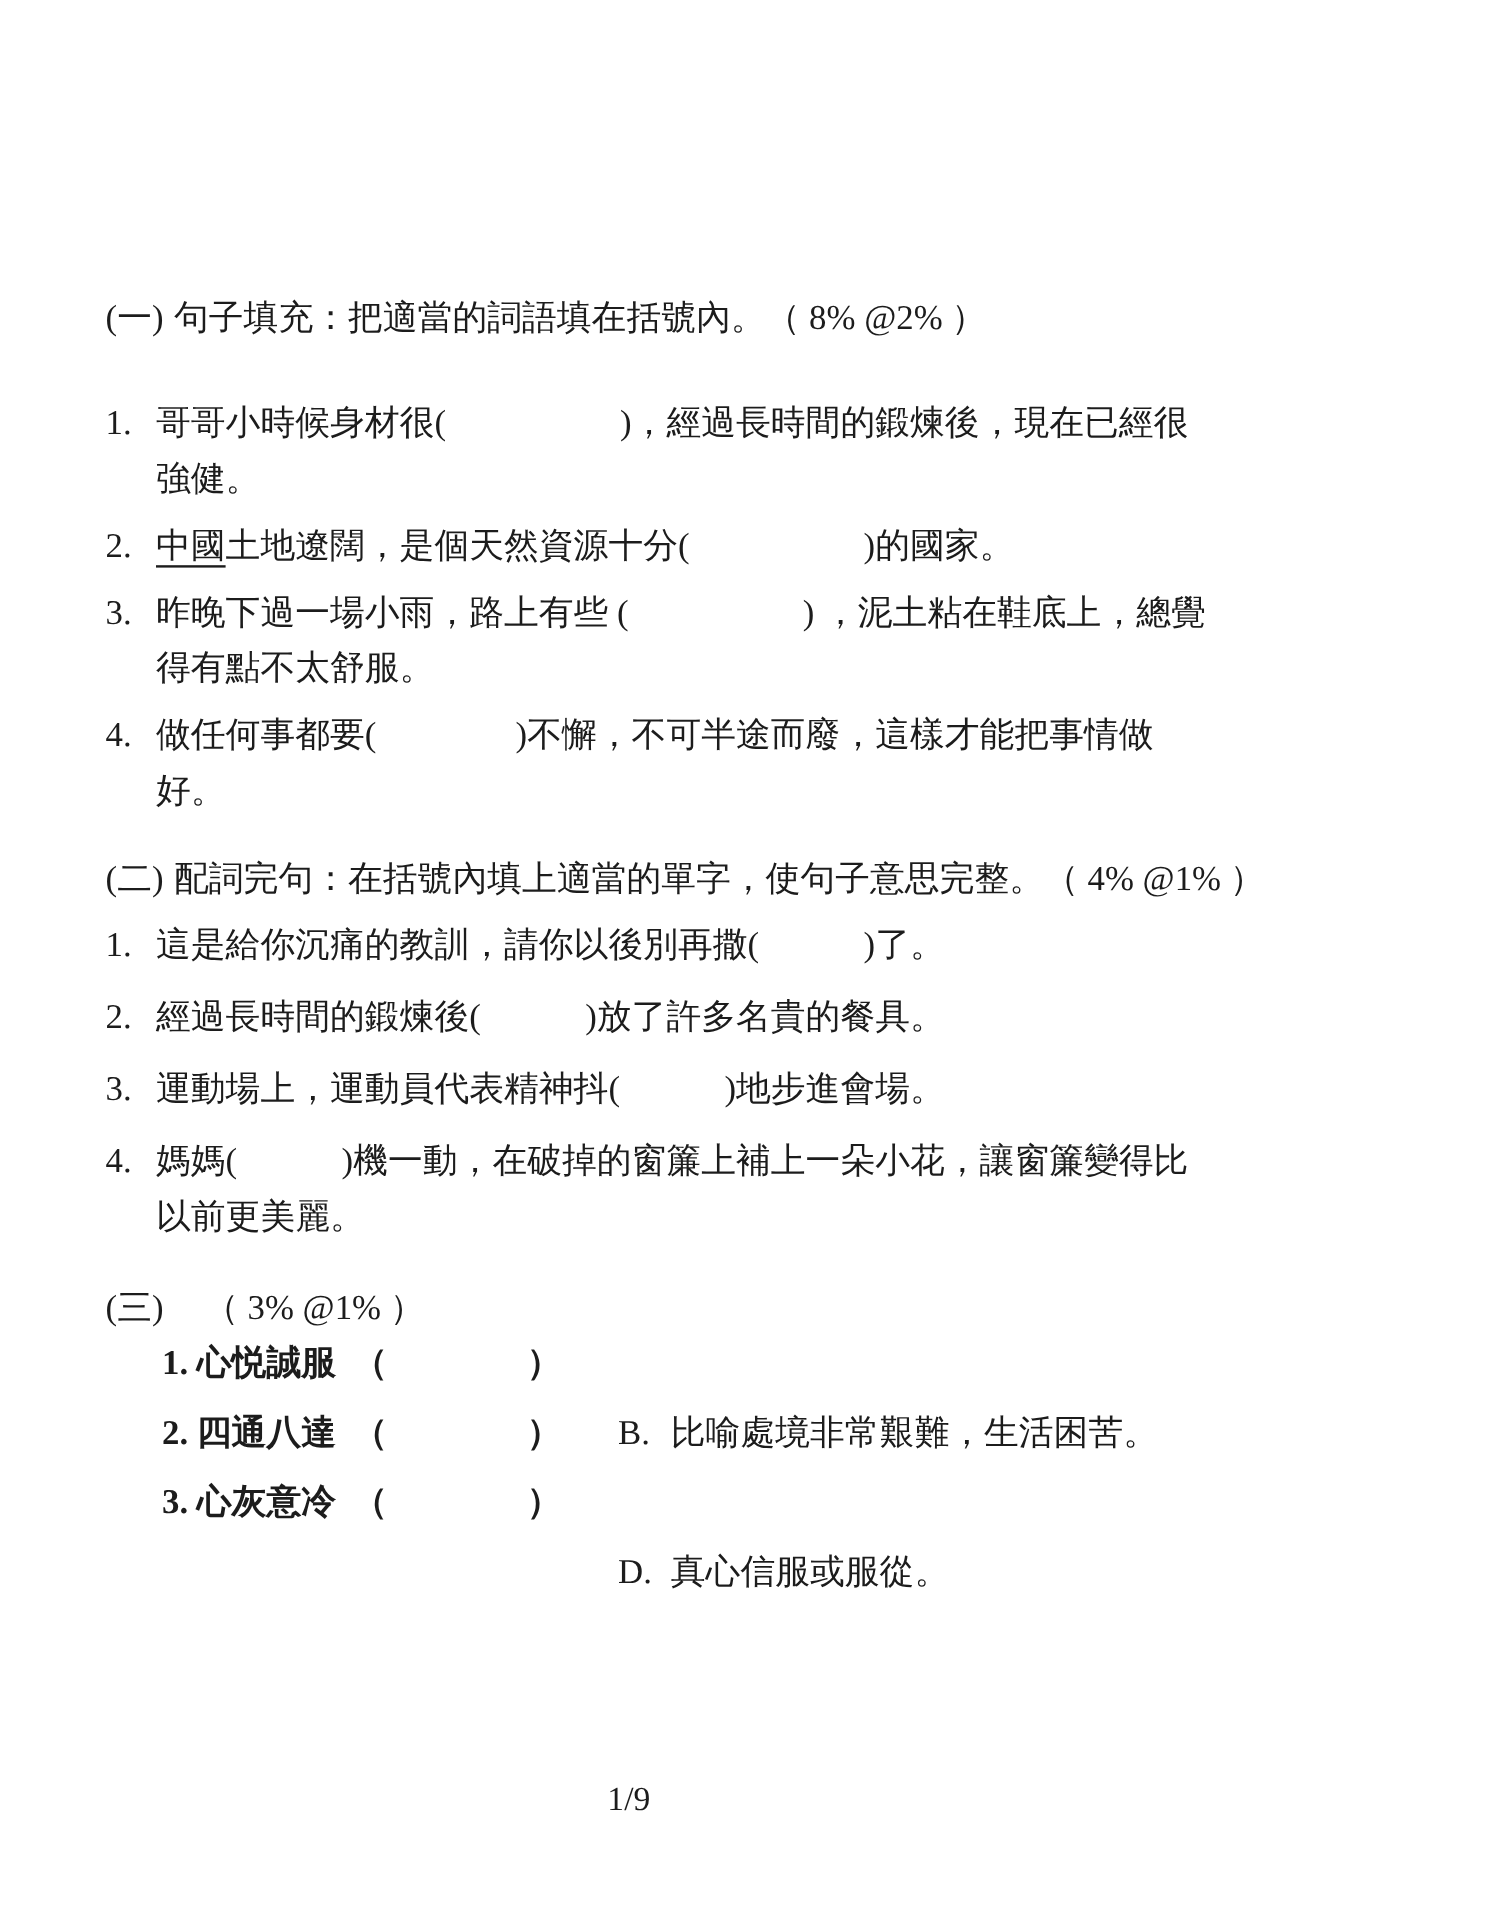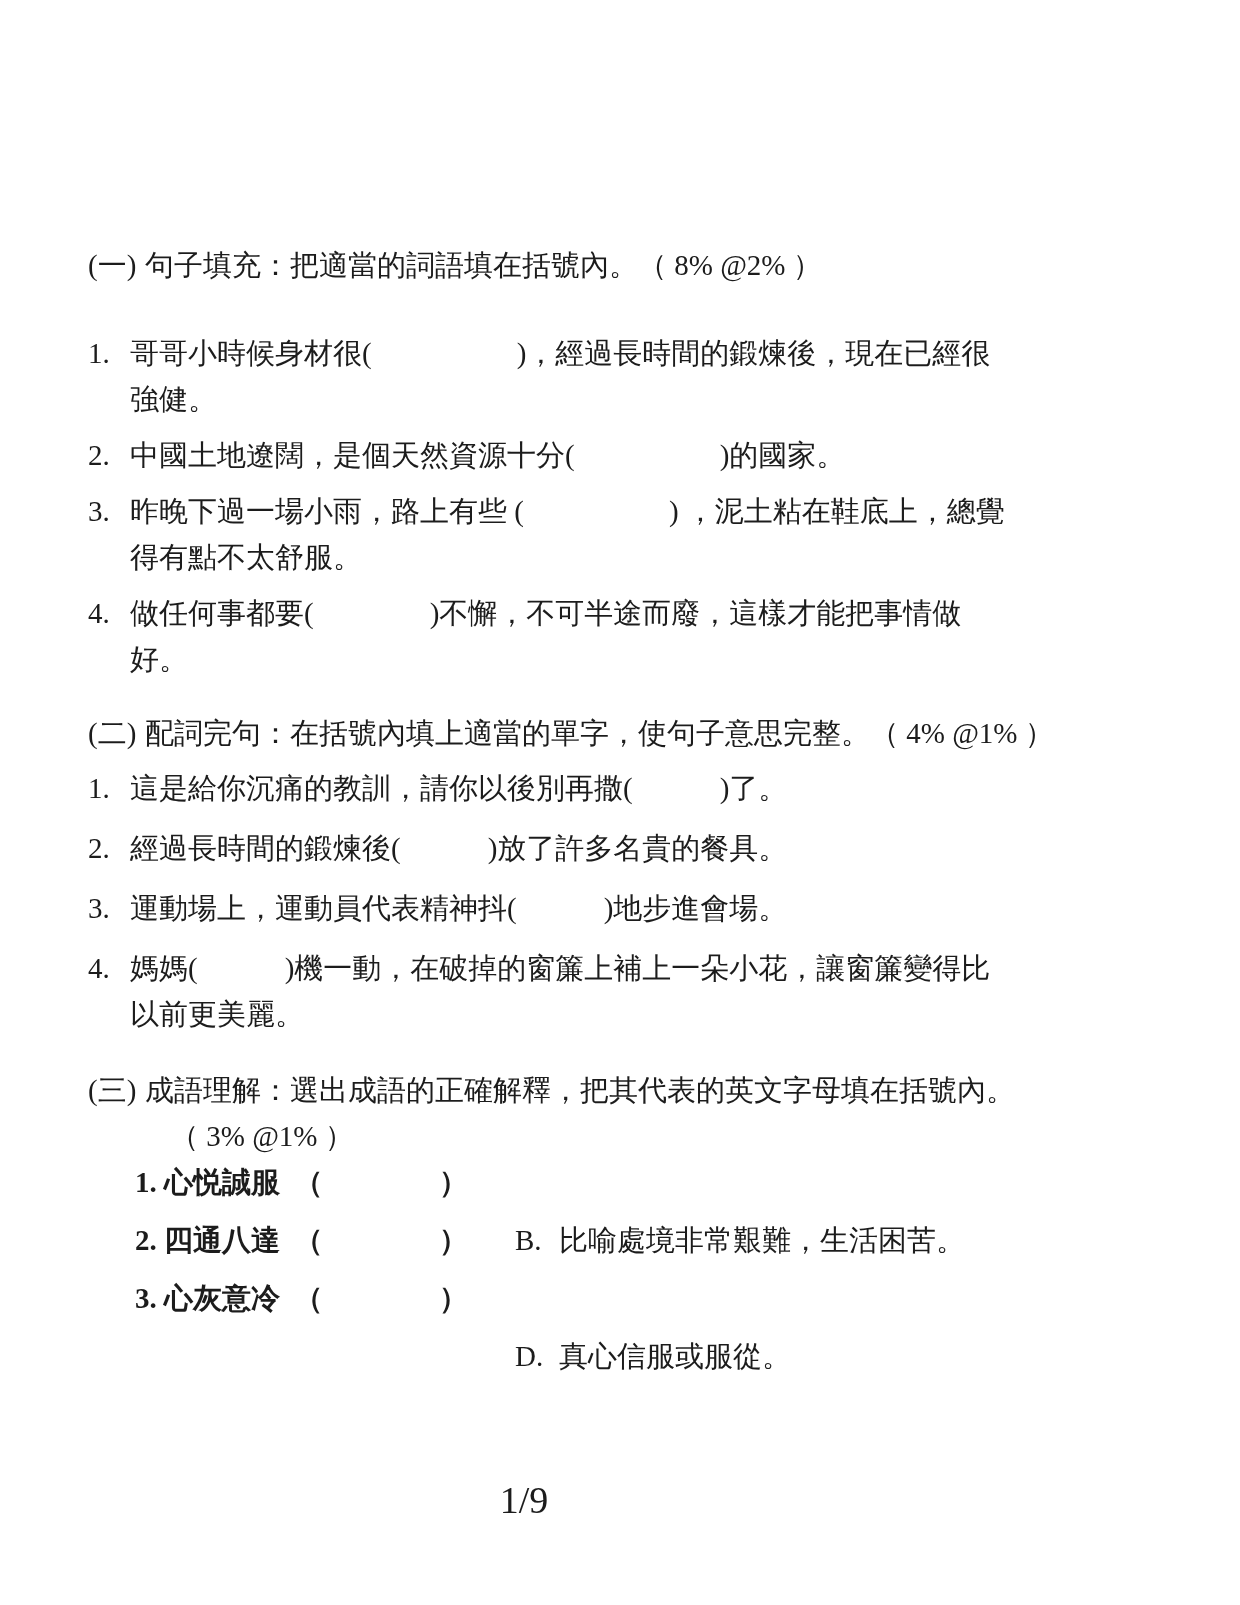--- a/index.html
+++ b/index.html
@@ -51,20 +51,21 @@
   }
   .item-num {
     width: 42px;
     flex-shrink: 0;
   }
   .item-text {
     flex: 1;
     white-space: pre-wrap;
   }
   .u {
+    text-decoration: underline;
     text-underline-offset: 7px;
     text-decoration-thickness: 1.5px;
     text-align: center;
   }
   .section-2 {
     margin-top: 28px;
   }
   .section-3 {
     margin-top: 30px;
   }
@@ -94,21 +95,21 @@
   .def-letter {
     display: inline-block;
     min-width: 44px;
   }
   .footer {
     position: absolute;
     top: 1482px;
     left: 0;
     width: 1048px;
     text-align: center;
-    font-size: 38px;
+    font-size: 28px;
     line-height: 36px;
   }
 </style>
 </head>
 <body>
 
 <div class="page">
   <div class="content">
 
     <div class="section-1">
@@ -162,21 +163,20 @@
           <span class="item-text">媽媽(　　　)機一動，在破掉的窗簾上補上一朵小花，讓窗簾變得比
 以前更美麗。</span>
         </div>
       </div>
     </div>
 
     <div class="section-3">
       <div class="heading">
         <span class="sec-label">(三)</span>
         <span class="heading-body">
-          <span>成語理解：選出成語的正確解釋，把其代表的英文字母填在括號內。</span>
           <div class="heading-line2">（ 3% @1% ）</div>
         </span>
       </div>
 
       <div class="match-grid">
         <div class="match-row">
           <div class="match-left"><span>1.</span> <span>心悦誠服</span><span class="idiom-blank">（　　　　）</span></div>
         </div>
         <div class="match-row">
           <div class="match-left"><span>2.</span> <span>四通八達</span><span class="idiom-blank">（　　　　）</span></div>

